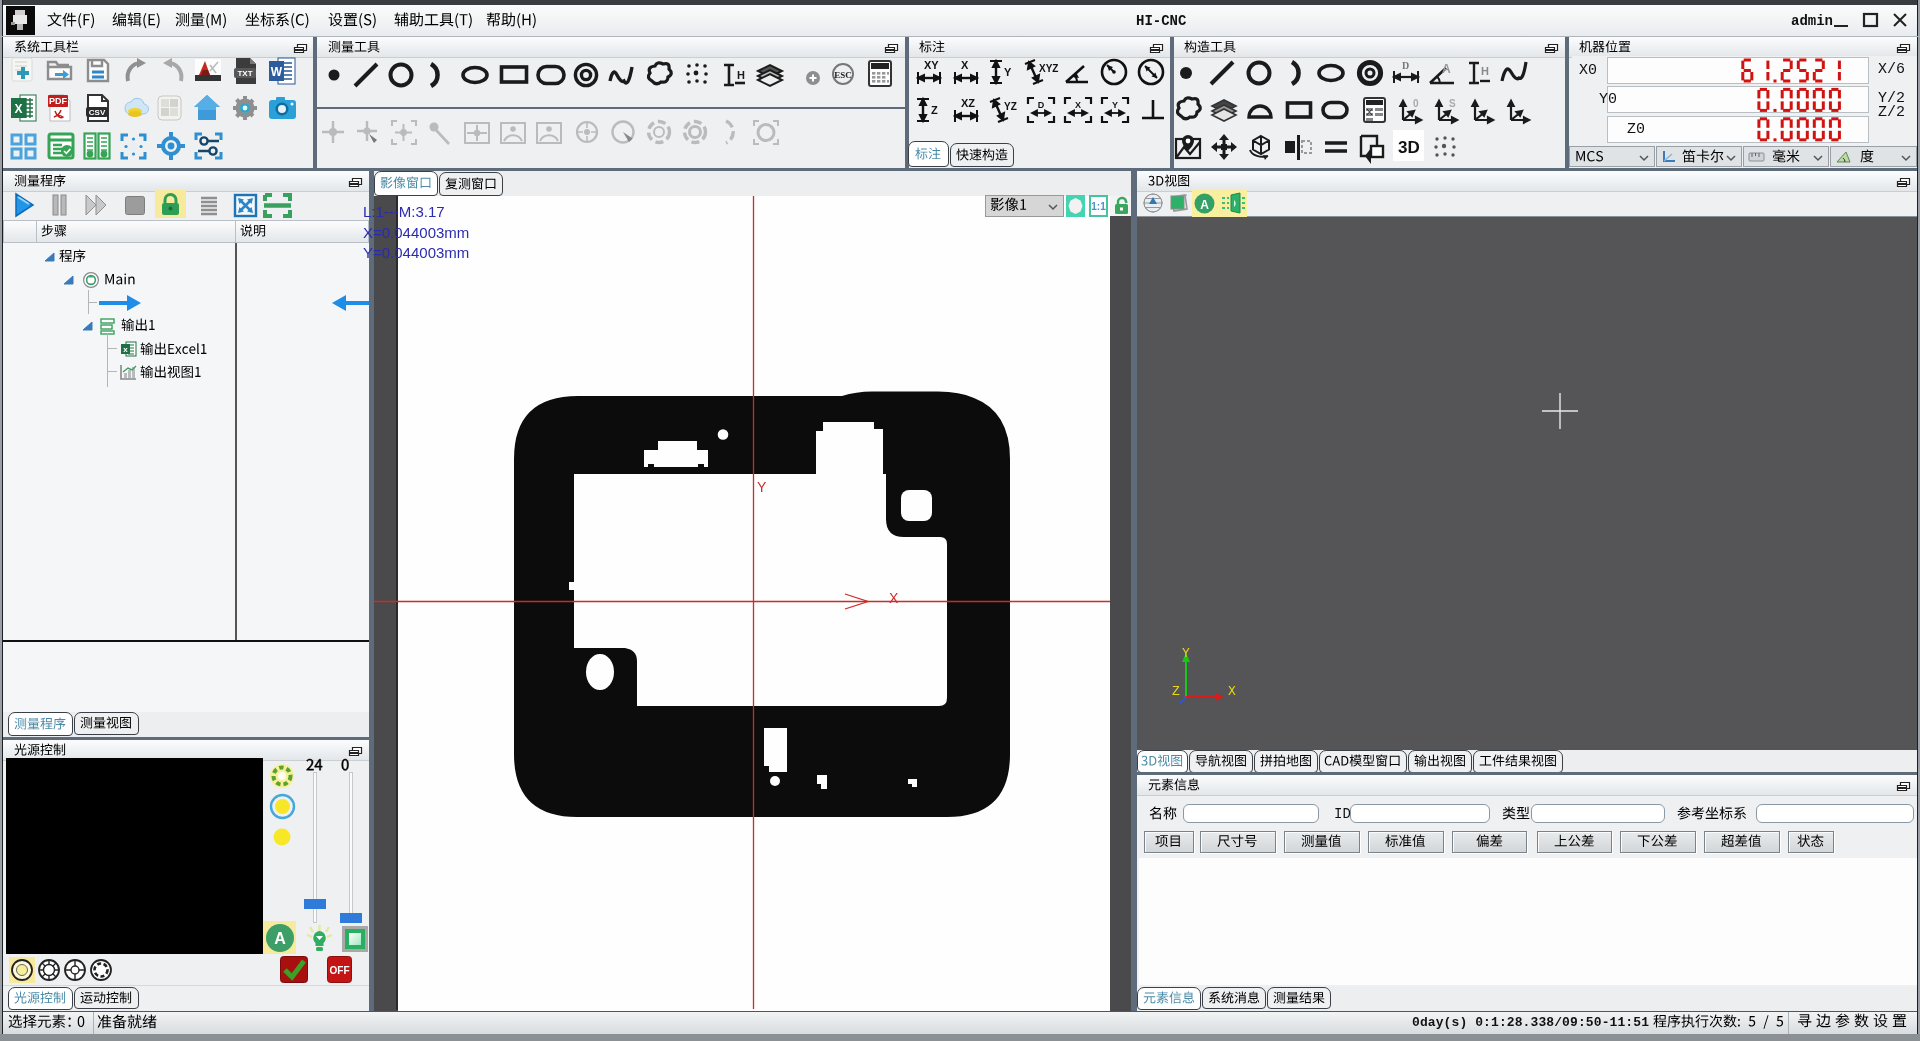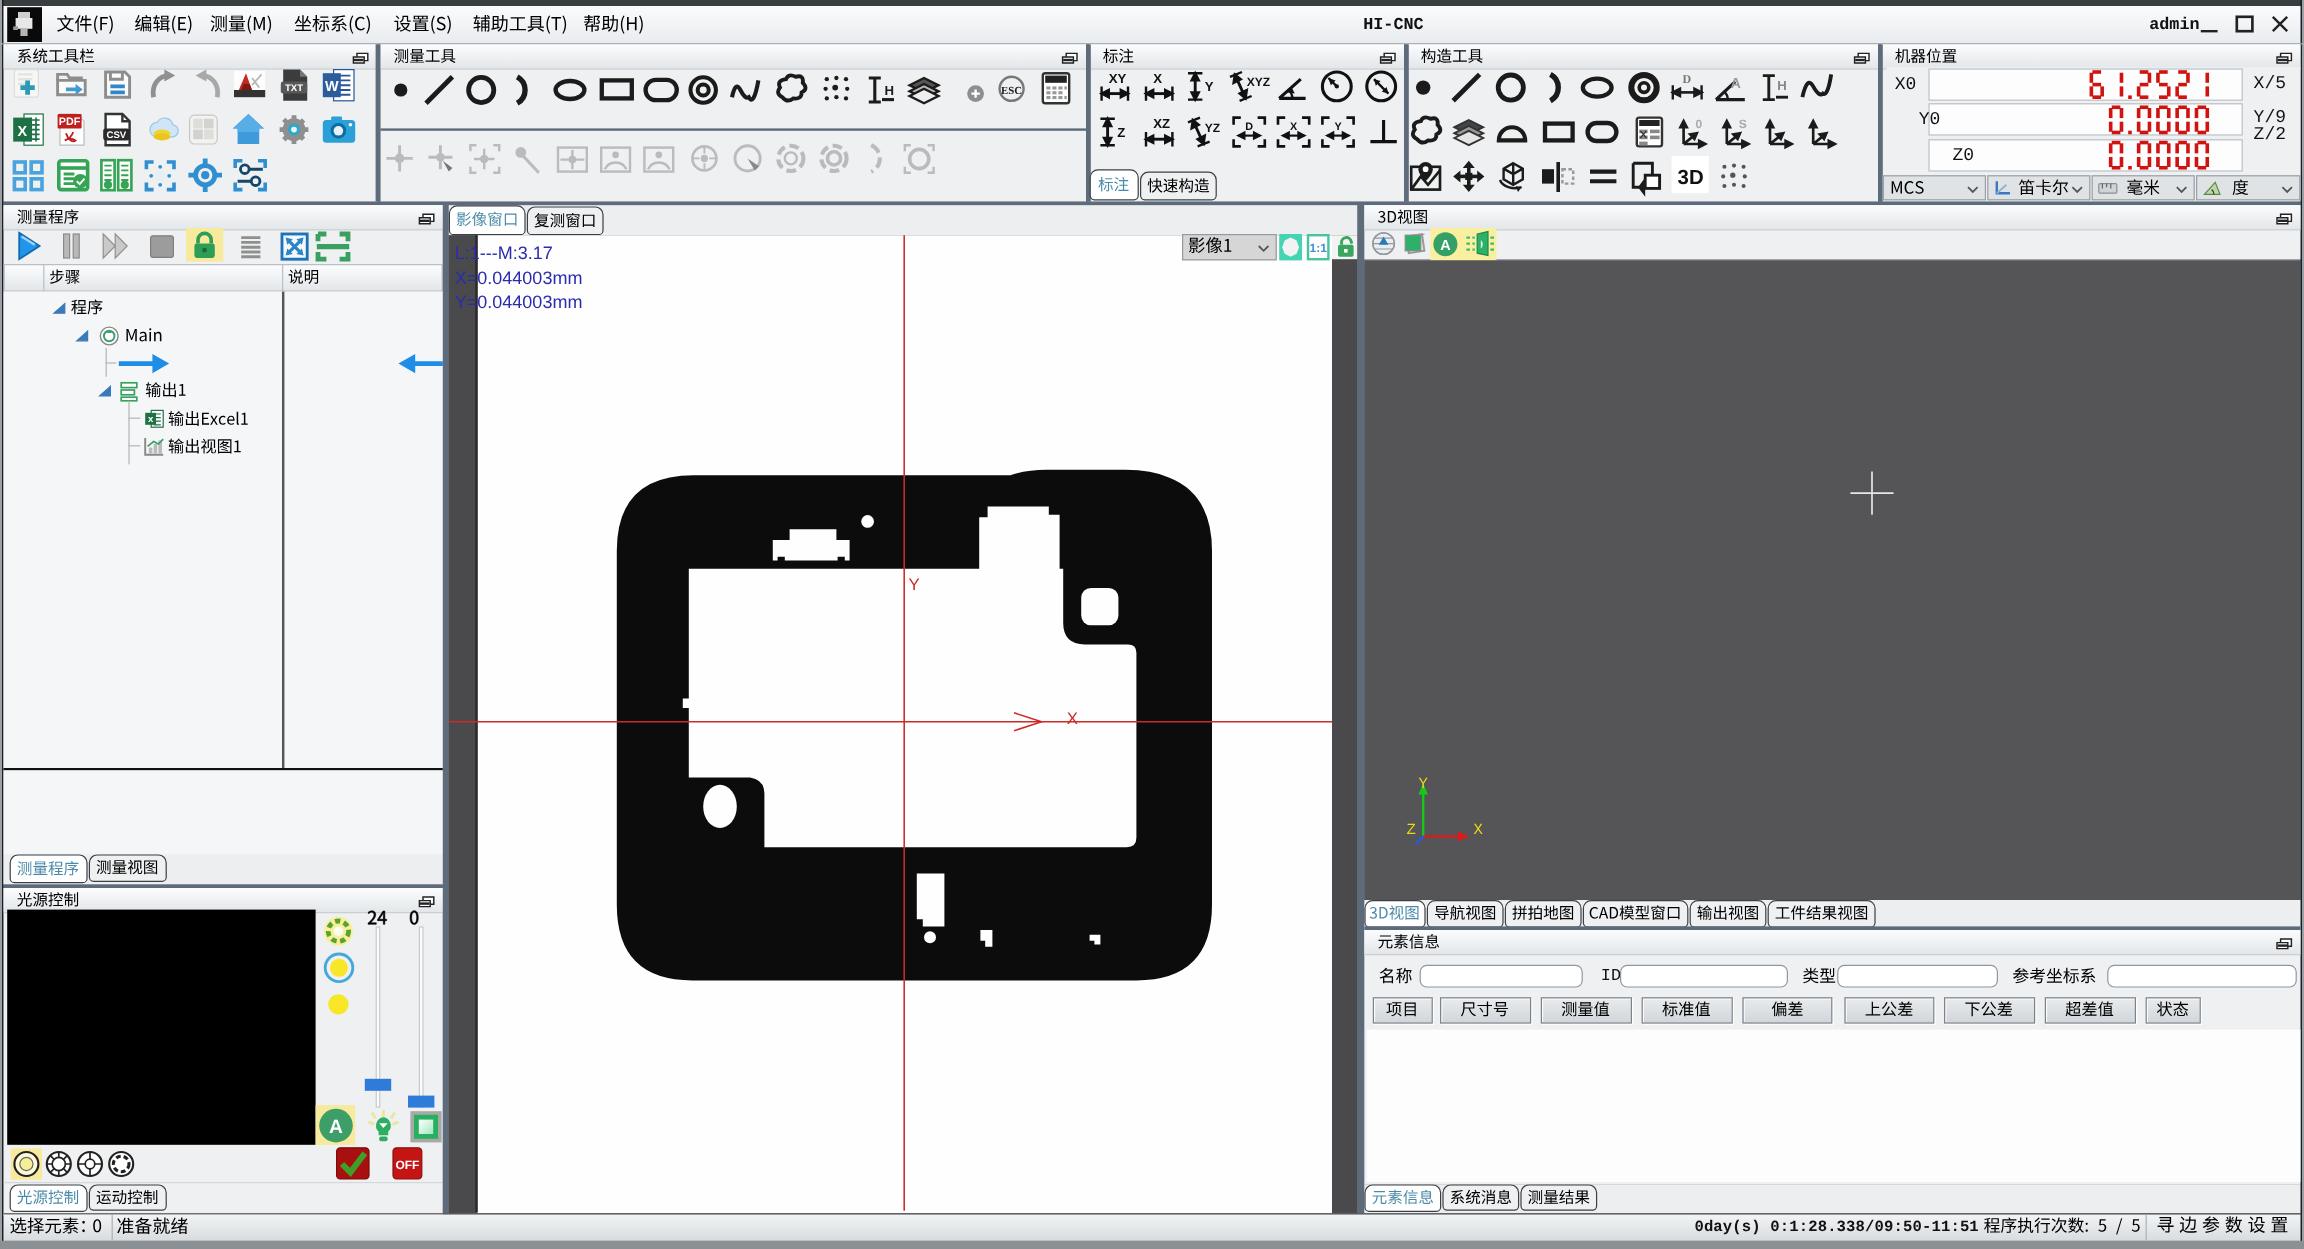--- a/index.html
+++ b/index.html
@@ -817,21 +817,21 @@
         <rect x="1805.8" y="72.0" width="3.0" height="8.4"></rect>
         <rect x="1815.2" y="58.5" width="7.2" height="3.0"></rect>
         <rect x="1815.2" y="79.5" width="7.2" height="3.0"></rect>
         <rect x="1815.2" y="69.0" width="7.2" height="3.0"></rect>
         <rect x="1821.8" y="60.6" width="3.0" height="8.4"></rect>
         <rect x="1812.8" y="72.0" width="3.0" height="8.4"></rect>
         <rect x="1837.9" y="60.6" width="3.0" height="8.4"></rect>
         <rect x="1837.9" y="72.0" width="3.0" height="8.4"></rect>
       </g>
     </svg>
-<div class="L" style="left:1878px;top:61px;font:15px 'Liberation Mono',monospace;color:#111">X/5</div>
+<div class="L" style="left:1878px;top:61px;font:15px 'Liberation Mono',monospace;color:#111">X/6</div>
 <div class="abs" style="left:1607px;top:86px;width:262px;height:27px;background:#fdfdfd;border:1px solid #b9bec3"></div>
 <div class="L" style="left:1599px;top:91px;font:15px 'Liberation Mono',monospace;color:#111">Y0</div>
 <svg class="L" style="left:0;top:0" width="1920" height="1041">
       <g fill="#d01310">
         <rect x="1759.8" y="87.9" width="7.2" height="3.0"></rect>
         <rect x="1759.8" y="108.9" width="7.2" height="3.0"></rect>
         <rect x="1757.4" y="90.0" width="3.0" height="8.4"></rect>
         <rect x="1766.4" y="90.0" width="3.0" height="8.4"></rect>
         <rect x="1757.4" y="101.4" width="3.0" height="8.4"></rect>
         <rect x="1766.4" y="101.4" width="3.0" height="8.4"></rect>
@@ -855,21 +855,21 @@
         <rect x="1812.8" y="101.4" width="3.0" height="8.4"></rect>
         <rect x="1821.8" y="101.4" width="3.0" height="8.4"></rect>
         <rect x="1831.3" y="87.9" width="7.2" height="3.0"></rect>
         <rect x="1831.3" y="108.9" width="7.2" height="3.0"></rect>
         <rect x="1828.9" y="90.0" width="3.0" height="8.4"></rect>
         <rect x="1837.9" y="90.0" width="3.0" height="8.4"></rect>
         <rect x="1828.9" y="101.4" width="3.0" height="8.4"></rect>
         <rect x="1837.9" y="101.4" width="3.0" height="8.4"></rect>
       </g>
     </svg>
-<div class="L" style="left:1878px;top:90px;font:15px 'Liberation Mono',monospace;color:#111">Y/9</div>
+<div class="L" style="left:1878px;top:90px;font:15px 'Liberation Mono',monospace;color:#111">Y/2</div>
 <div class="abs" style="left:1607px;top:116px;width:262px;height:27px;background:#fdfdfd;border:1px solid #b9bec3"></div>
 <div class="L" style="left:1627px;top:121px;font:15px 'Liberation Mono',monospace;color:#111">Z0</div>
 <svg class="L" style="left:0;top:0" width="1920" height="1041">
       <g fill="#d01310">
         <rect x="1759.8" y="117.3" width="7.2" height="3.0"></rect>
         <rect x="1759.8" y="138.3" width="7.2" height="3.0"></rect>
         <rect x="1757.4" y="119.4" width="3.0" height="8.4"></rect>
         <rect x="1766.4" y="119.4" width="3.0" height="8.4"></rect>
         <rect x="1757.4" y="130.8" width="3.0" height="8.4"></rect>
         <rect x="1766.4" y="130.8" width="3.0" height="8.4"></rect>
@@ -1291,21 +1291,21 @@
       <g stroke="#cc2b28" stroke-width="1.3" fill="none">
         <path d="M753.5 196 V1009"></path>
         <path d="M374 601.5 H1110"></path>
         <path d="M845 594 L868 601.5 L845 609"></path>
       </g>
       <g fill="#cc2b28" font-family="Liberation Sans" font-size="14">
         <text x="889" y="603">X</text>
         <text x="757" y="492">Y</text>
       </g>
     </svg>
-<div class="L" style="left:379px;top:202px;font:15px 'Liberation Sans';color:#2b2bb0;line-height:20.5px">L:1---M:3.17<br>X=0.044003mm<br>Y=0.044003mm</div>
+<div class="L" style="left:363px;top:202px;font:15px 'Liberation Sans';color:#2b2bb0;line-height:20.5px">L:1---M:3.17<br>X=0.044003mm<br>Y=0.044003mm</div>
 <div class="abs" style="left:985px;top:195px;width:79px;height:22px;background:#d6d6d6;border:1px solid #999">
       <svg width="10" height="6" style="position:absolute;right:5px;top:8px">
         <path d="M1 1 L5 5 L9 1" stroke="#555" stroke-width="1.5" fill="none"></path>
       </svg>
     </div>
 <svg class="L" style="left:990px;top:197px" width="39" height="19">
       <g transform="matrix(0.0580,0,0,-0.0580,0,12.76)" fill="#000">
         <use href="#u5f71" x="0"></use>
         <use href="#u50cf" x="250"></use>
         <use href="#u31" x="500"></use>

